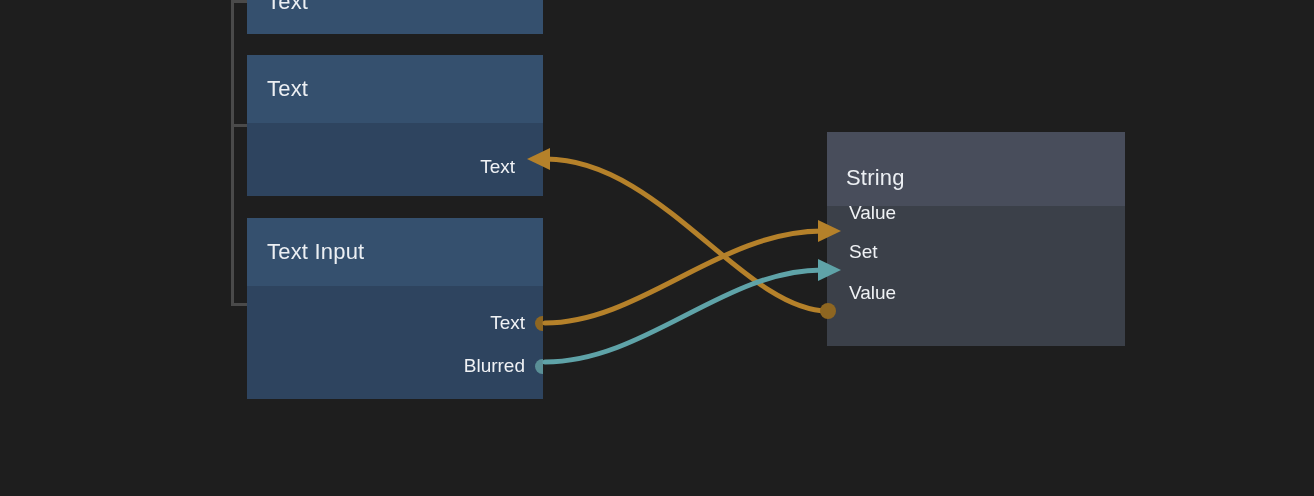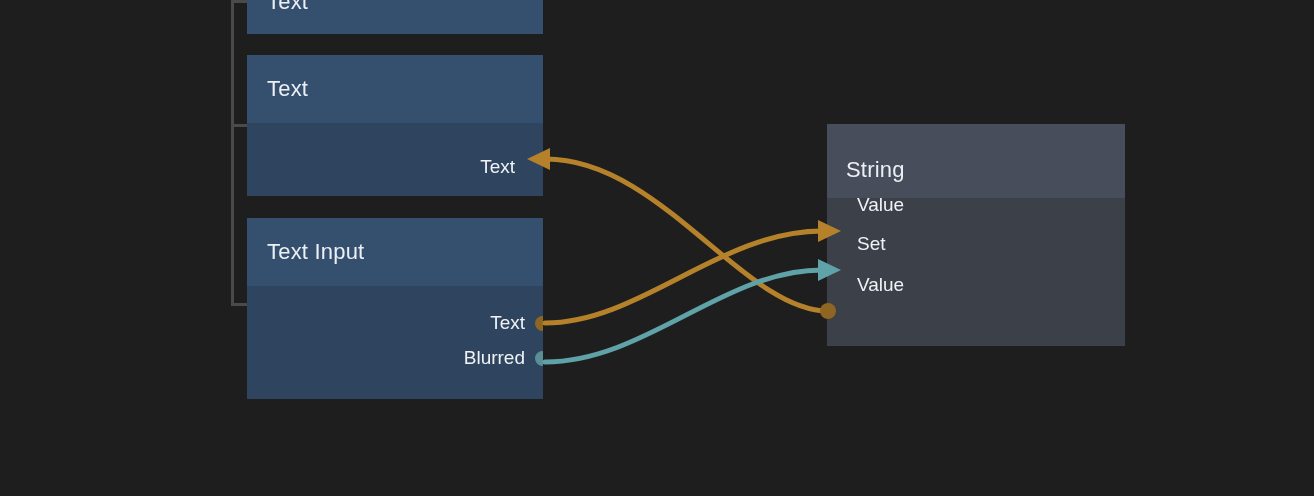--- a/index.html
+++ b/index.html
@@ -61,21 +61,21 @@
     align-items: center;
     height: 24px;
     white-space: nowrap;
   }
   .port-row.out {
     right: 0;
     flex-direction: row;
     justify-content: flex-end;
   }
   .port-row.in {
-    left: 12px;
+    left: 4px;
     flex-direction: row;
   }
   .port-label {
     font-size: 19px;
     color: #f0f2f5;
   }
   .port-row.out .port-label { margin-right: 10px; }
   .port-row.in  .port-label { margin-left: 18px; }
 
   .port-dot {
@@ -127,29 +127,29 @@
 
   <div class="node node-blue" style="left:247px; top:218px; width:296px; height:181px;">
     <div class="node-header" style="height:68px; padding:0 16px 0 20px;">
       <span class="node-title">Text Input</span>
     </div>
     <div class="node-body" style="height:113px;">
         <div class="port-row out" style="top:25px;">
           <span class="port-label">Text</span>
           <span class="port-dot" style="background:#8e6621;"></span>
         </div>
-        <div class="port-row out" style="top:60px;margin-left:20px;">
+        <div class="port-row out" style="top:68px;margin-left:20px;">
           <span class="port-label">Blurred</span>
           <span class="port-dot" style="background:#5a8f96;"></span>
         </div>
     </div>
   </div>
 
   <div class="node node-gray" style="left:827px; top:124px; width:298px; height:222px;">
-    <div class="node-header" style="height:74px; padding:18px 0 0 19px;">
+    <div class="node-header" style="height:74px; padding:18px 0 0 19px;margin-top:8px;">
       <span class="node-title">String</span>
     </div>
     <div class="node-body" style="height:148px;">
       <div class="port-row in" style="top:-5px;">
         <span class="port-label">Value</span>
       </div>
       <div class="port-row in" style="top:34px;">
         <span class="port-label">Set</span>
       </div>
       <div class="port-row in" style="top:75px;">

